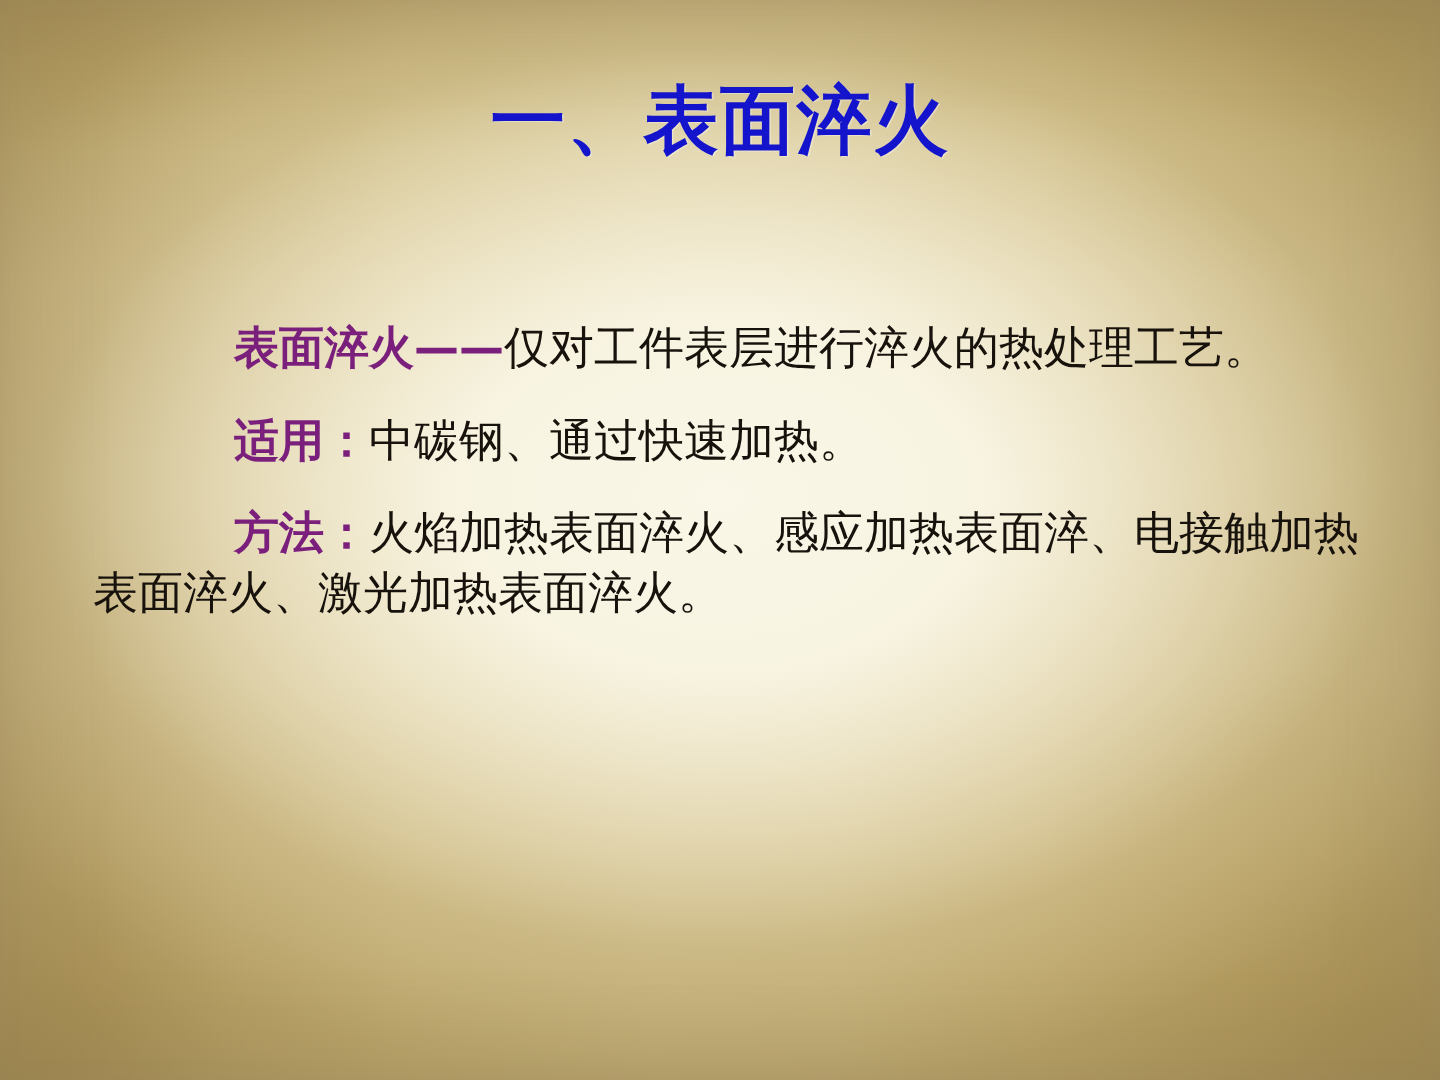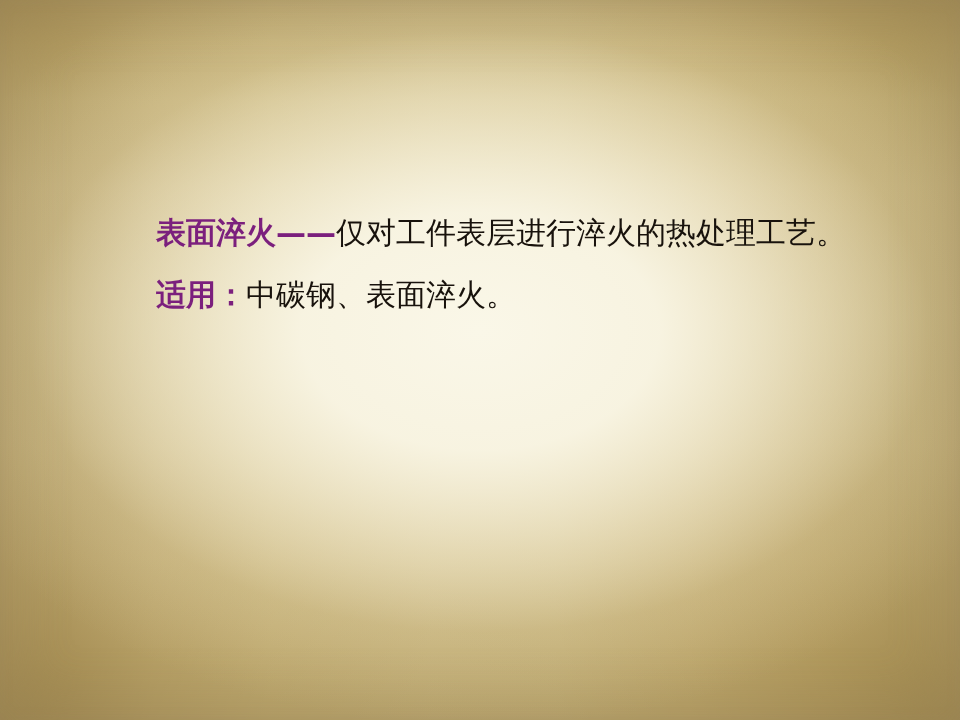--- a/index.html
+++ b/index.html
@@ -91,27 +91,31 @@
   .text {
     color: #18120c;
     font-weight: 400;
   }
 </style>
 </head>
 <body>
 
 <div id="slide">
 
+  <div id="title">一、表面淬火</div>
 
   <div id="body-block">
 
     <p class="para">
       <span class="label">表面淬火</span><span class="label-dash">——</span><span class="text">仅对工件表层进行淬火的热处理工艺。</span>
     </p>
 
 
     <p class="para">
-      <span class="label">适用：</span><span class="text">中碳钢、表面淬火。</span>
+      <span class="label">适用：</span><span class="text">中碳钢、通过快速加热。</span>
     </p>
 
+    <p class="para">
+      <span class="label">方法：</span><span class="text">火焰加热表面淬火、感应加热表面淬、电接触加热表面淬火、激光加热表面淬火。</span>
+    </p>
 
   </div>
 </div>
 
 </body></html>

